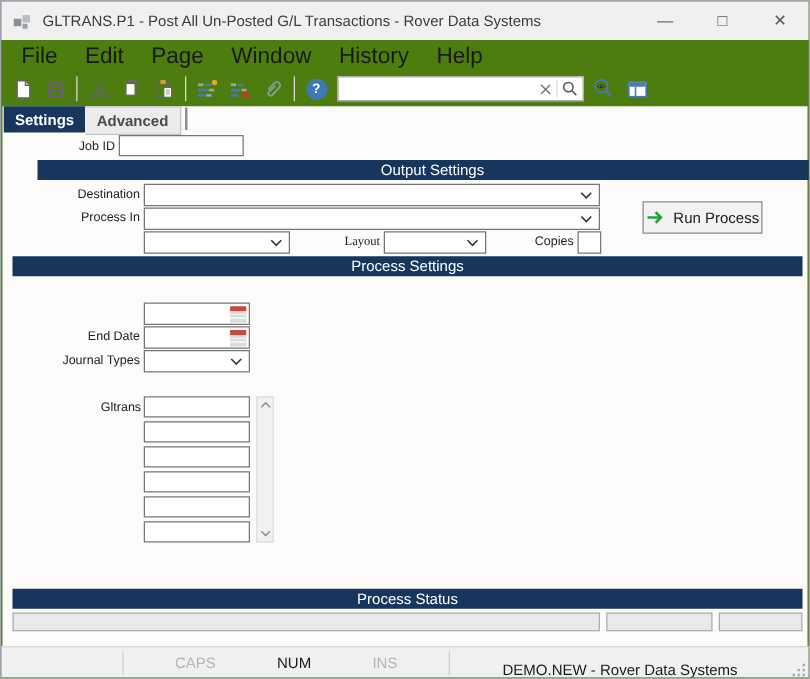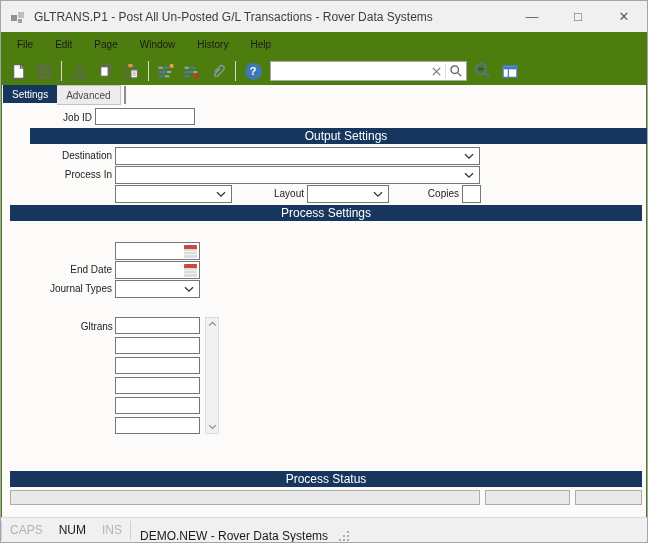--- a/index.html
+++ b/index.html
@@ -16,40 +16,40 @@
     display:flex; align-items:center; background:#f0f0f0; }
   .app-icon { margin-left:9px; display:flex; }
   .title-text { margin-left:8px; font-size:12px; color:#3c3c3c; white-space:nowrap; }
   .win-controls { margin-left:auto; display:flex; height:100%; }
   .win-btn { width:46px; display:flex; align-items:center; justify-content:center;
     color:#5a5a5a; font-size:13px; cursor:default; }
 
   
   .menubar { position:absolute; top:31px; left:0; right:0; height:25px;
     display:flex; align-items:center; padding-left:5px; }
-  .menu-item { padding:3px 11px; font-size:10px; color:#1a1a1a; }
+  .menu-item { padding:3px 11px; font-size:18px; color:#1a1a1a; }
 
   
   .toolbar { position:absolute; top:56px; left:0; right:0; height:28px;
     display:flex; align-items:center; padding-left:4px; }
   .tbtn { width:26px; height:24px; display:flex; align-items:center; justify-content:center; }
   .tsep { width:1px; height:20px; background:#d9d9d9; margin:0 4px; }
   .help-circle { width:17px; height:17px; border-radius:50%; background:#3e78b5;
     color:#fff; font-size:11px; font-weight:bold; display:flex; align-items:center; justify-content:center; }
   .searchbox { width:197px; height:20px; background:#fff; border:1px solid #a9a9a9;
     display:flex; align-items:center; margin-left:4px; padding:0 3px; }
   .searchbox input { flex:1; min-width:0; border:none; outline:none; font-size:12px;
     font-family:"Liberation Sans",sans-serif; background:transparent; }
   .sb-div { width:1px; height:14px; background:#dcdcdc; margin:0 3px; }
 
   
   .content { position:absolute; top:84px; left:1px; right:1px; bottom:25px; background:#fcfbf9; }
 
   .tabs { position:absolute; top:0; left:1px; display:flex; align-items:flex-start; }
-  .tab { font-size:10px; padding:4px 9px 3px; }
+  .tab { font-size:12px; padding:4px 9px 3px;font-weight:bold; }
   .tab.active { background:#17365d; color:#ffffff; }
   .tab.inactive { background:#ececec; color:#4a4a4a; border:1px solid #c3c3c3; border-left:none; }
   .tab-endbar { width:2px; height:18px; background:#8f8f8f; margin-left:3px; margin-top:1px; }
 
   .lbl { position:absolute; font-size:10px; color:#222; text-align:right; line-height:17px; white-space:nowrap; }
 
   .section-bar { position:absolute; left:8px; width:632px; height:16px; background:#17365d;
     color:#fff; font-size:12px; text-align:center; line-height:16px; }
 
   .txt { position:absolute; height:17px; background:#fff; border:1px solid #767676;
@@ -76,22 +76,22 @@
 
   .vscroll { position:absolute; left:203px; top:232px; width:14px; height:117px;
     background:#f1f1f1; border:1px solid #dcdcdc; display:flex; flex-direction:column;
     justify-content:space-between; align-items:center; padding:3px 0; }
 
   .status-box { position:absolute; top:405px; height:15px; background:#e9e9e9;
     border:1px solid #adadad; font-size:11px; color:#333; }
 
   
   .statusbar { position:absolute; left:0; right:0; bottom:0; height:25px; background:#f0f0f0;
-    border-top:1px solid #dcdcdc; display:flex; align-items:center; 
-    font-size:12px; }
+    border-top:1px solid #dcdcdc; display:flex; align-items:center; justify-content:flex-end;
+    font-size:12px;gap:33px; }
   .sb-sep { width:1px; height:19px; background:#cfcfcf; }
   .sb-key { margin:0 8px; }
   .sb-dim { color:#b4b4b4; }
   .sb-on  { color:#1a1a1a; }
   .sb-conn { margin:11px 10px 0 9px; color:#1a1a1a; white-space:nowrap; }
   .grip { margin-right:2px; align-self:flex-end; display:flex; }
 </style>
 </head>
 <body>
 
@@ -252,32 +252,39 @@
     </div>
 
     <div class="dropdown" style="left:113px; top:100px; width:117px;">
       <span class="dd-value"></span>
       <span class="dd-chev">
         <svg width="10" height="7" viewBox="0 0 10 7" fill="none" stroke="#333" stroke-width="1.3">
             <path d="M1 1.2l4 4 4-4"></path>
           </svg>
       </span>
     </div>
-    <span class="lbl" style="left:240px; top:100px; width:62px;">Layout</span>
+    <span class="lbl" style="left:240px; top:100px; width:62px;font-family:Liberation Serif, serif;">Layout</span>
     <div class="dropdown" style="left:305px; top:100px; width:82px;">
       <span class="dd-value"></span>
       <span class="dd-chev">
         <svg width="10" height="7" viewBox="0 0 10 7" fill="none" stroke="#333" stroke-width="1.3">
             <path d="M1 1.2l4 4 4-4"></path>
           </svg>
       </span>
     </div>
     <span class="lbl" style="left:395px; top:100px; width:62px;">Copies</span>
     <input class="txt" style="left: 460px; top: 100px; width: 19px; height: 18px;" value="">
 
+    <div class="run-btn">
+      <svg width="15" height="12" viewBox="0 0 15 12" fill="none" stroke="#21a038" stroke-width="2">
+        <path d="M1 6h10"></path>
+          <path d="M7.5 1.8L11.8 6l-4.3 4.2"></path>
+      </svg>
+      <span>Run Process</span>
+    </div>
 
     <div class="section-bar" style="top:120px;">Process Settings</div>
 
     <div class="datefield" style="left:113px; top:157px; width:85px;">
       <input value="" style="">
       <span class="cal">
           <span class="cal-top"></span>
           <span class="cal-body"></span>
         </span>
     </div>

